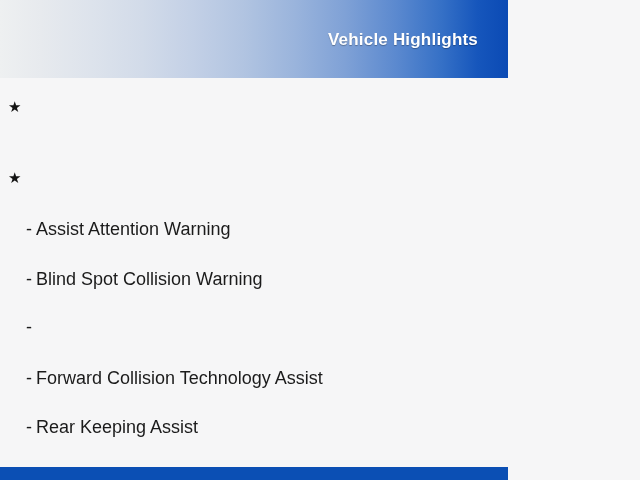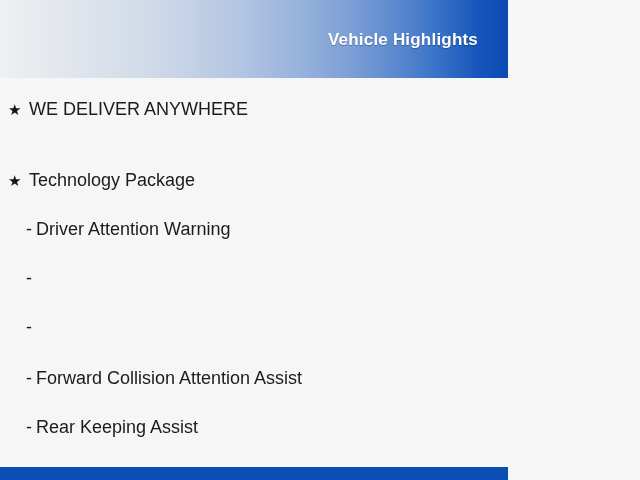--- a/index.html
+++ b/index.html
@@ -130,44 +130,43 @@
 
   <div class="header">
     <div class="header-title">Vehicle Highlights</div>
   </div>
 
   <div class="body">
     <ul class="hl-list">
 
       <li class="hl-item level-0">
         <span class="marker">★</span>
-        <span class="hl-text">WE DELIVER ANYWHERE</span>
       </li>
 
       <li class="hl-item level-0">
         <span class="marker">★</span>
-        <span class="hl-text">Technology Package</span>
       </li>
 
       <li class="hl-item level-1">
         <span class="marker">-</span>
-        <span class="hl-text">Driver Attention Warning</span>
+        <span class="hl-text">Assist Attention Warning</span>
+      </li>
+
+      <li class="hl-item level-1">
+        <span class="marker">-</span>
+        <span class="hl-text">Blind Spot Collision Warning</span>
       </li>
 
       <li class="hl-item level-1">
         <span class="marker">-</span>
       </li>
 
       <li class="hl-item level-1">
         <span class="marker">-</span>
-      </li>
-
-      <li class="hl-item level-1">
-        <span class="marker">-</span>
-        <span class="hl-text">Forward Collision Attention Assist</span>
+        <span class="hl-text">Forward Collision Technology Assist</span>
       </li>
 
       <li class="hl-item level-1">
         <span class="marker">-</span>
         <span class="hl-text">Rear Keeping Assist</span>
       </li>
 
     </ul>
   </div>
 

